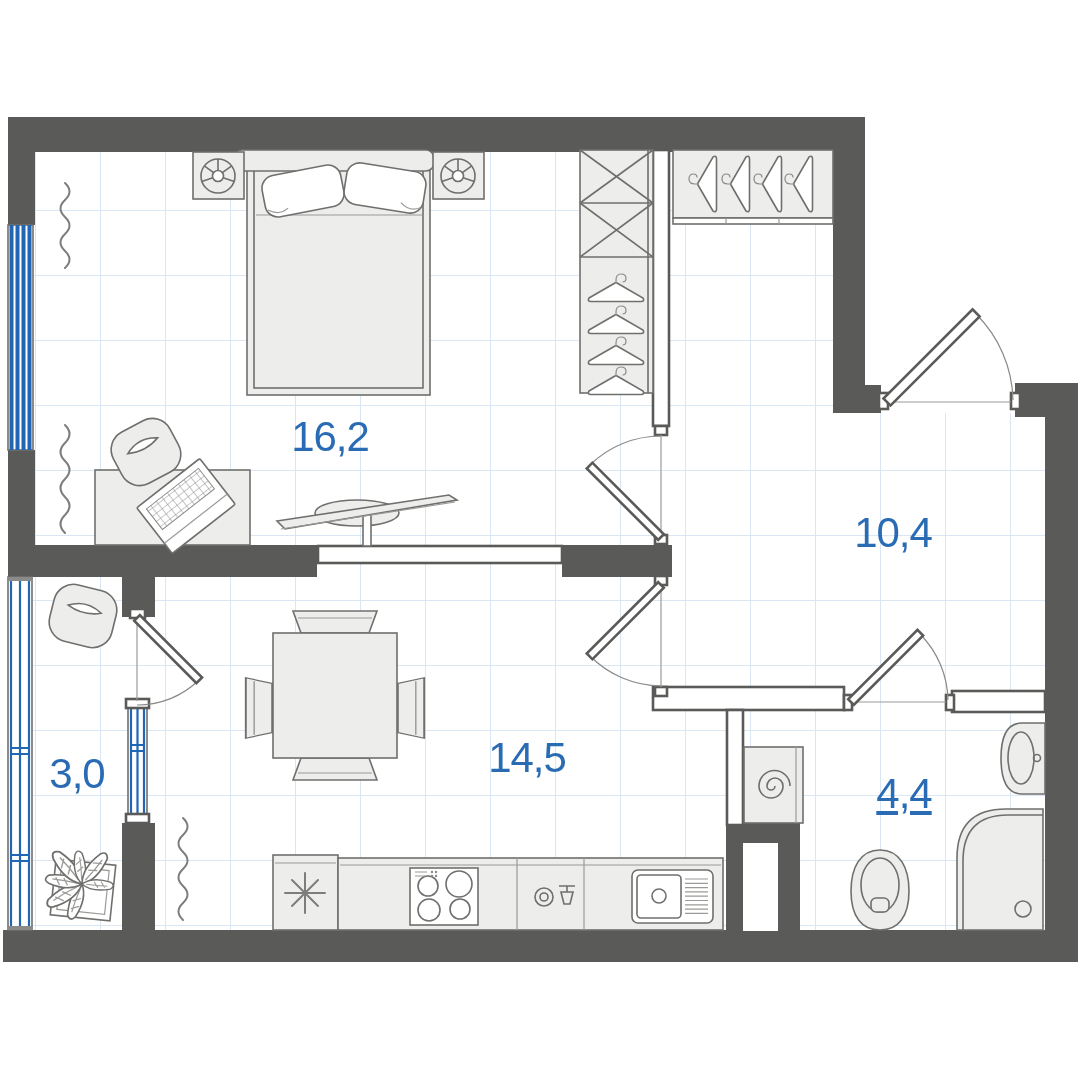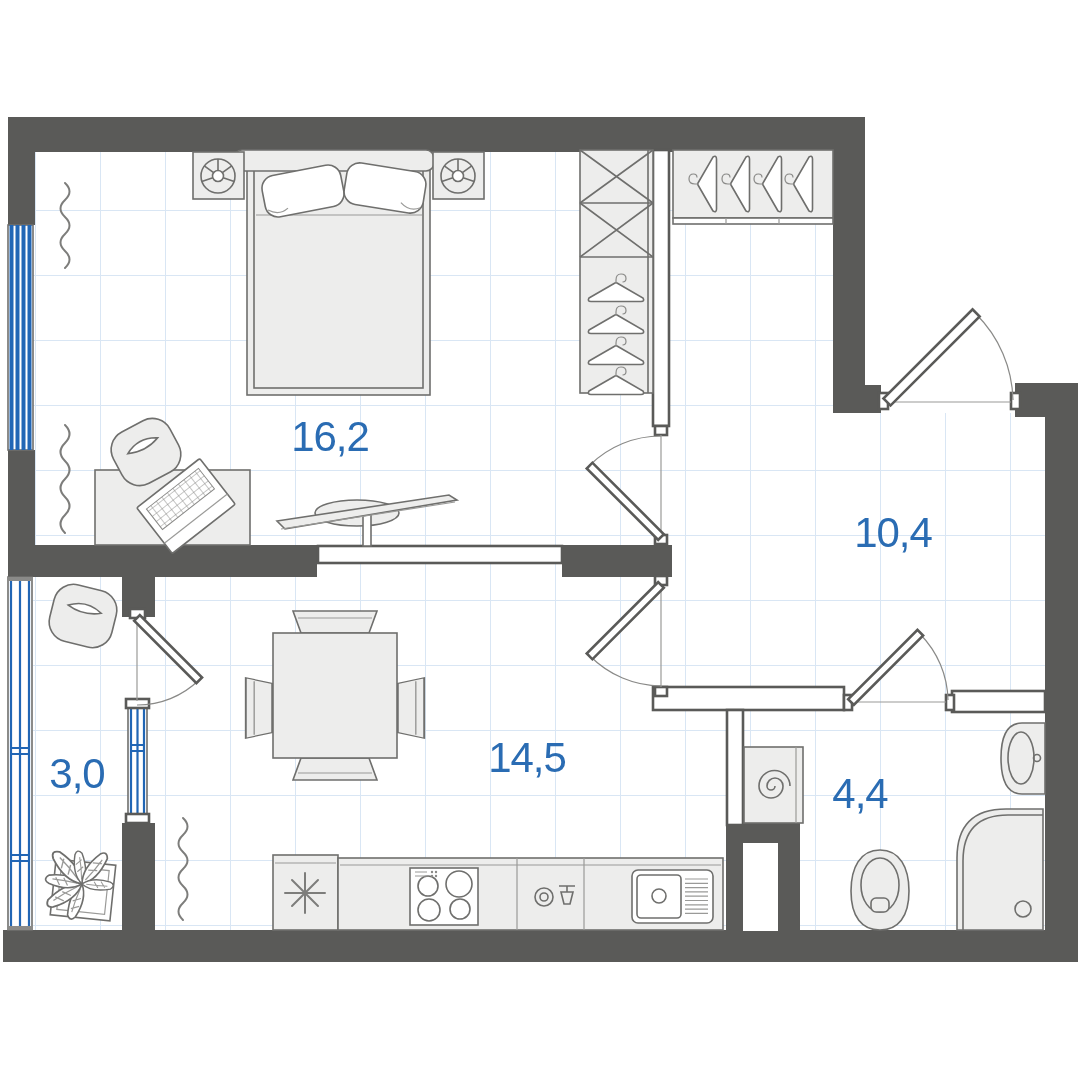--- a/index.html
+++ b/index.html
@@ -289,14 +289,14 @@
       <path class="furn" d="M957,930 V858 Q957,809 1006,809 L1043,809 V930 Z"></path>
       <path class="ln" d="M963,930 V861 Q963,815 1008,815 L1043,815"></path>
       <circle class="ln" cx="1023" cy="909" r="8"></circle>
     </g>
   </svg>
 
   <div class="arealabel" style="left:330px;top:437px;">16,2</div>
   <div class="arealabel" style="left:856px;top:533px;margin-left:37px;">10,4</div>
   <div class="arealabel" style="left:69px;top:774px;margin-left:8px;">3,0</div>
   <div class="arealabel" style="left:527px;top:758px;text-align:center;">14,5</div>
-  <div class="arealabel" style="left:860px;top:794px;">4,4</div>
+  <div class="arealabel" style="left:904px;top:794px;text-decoration:underline;">4,4</div>
 </div>
 
 </body></html>

